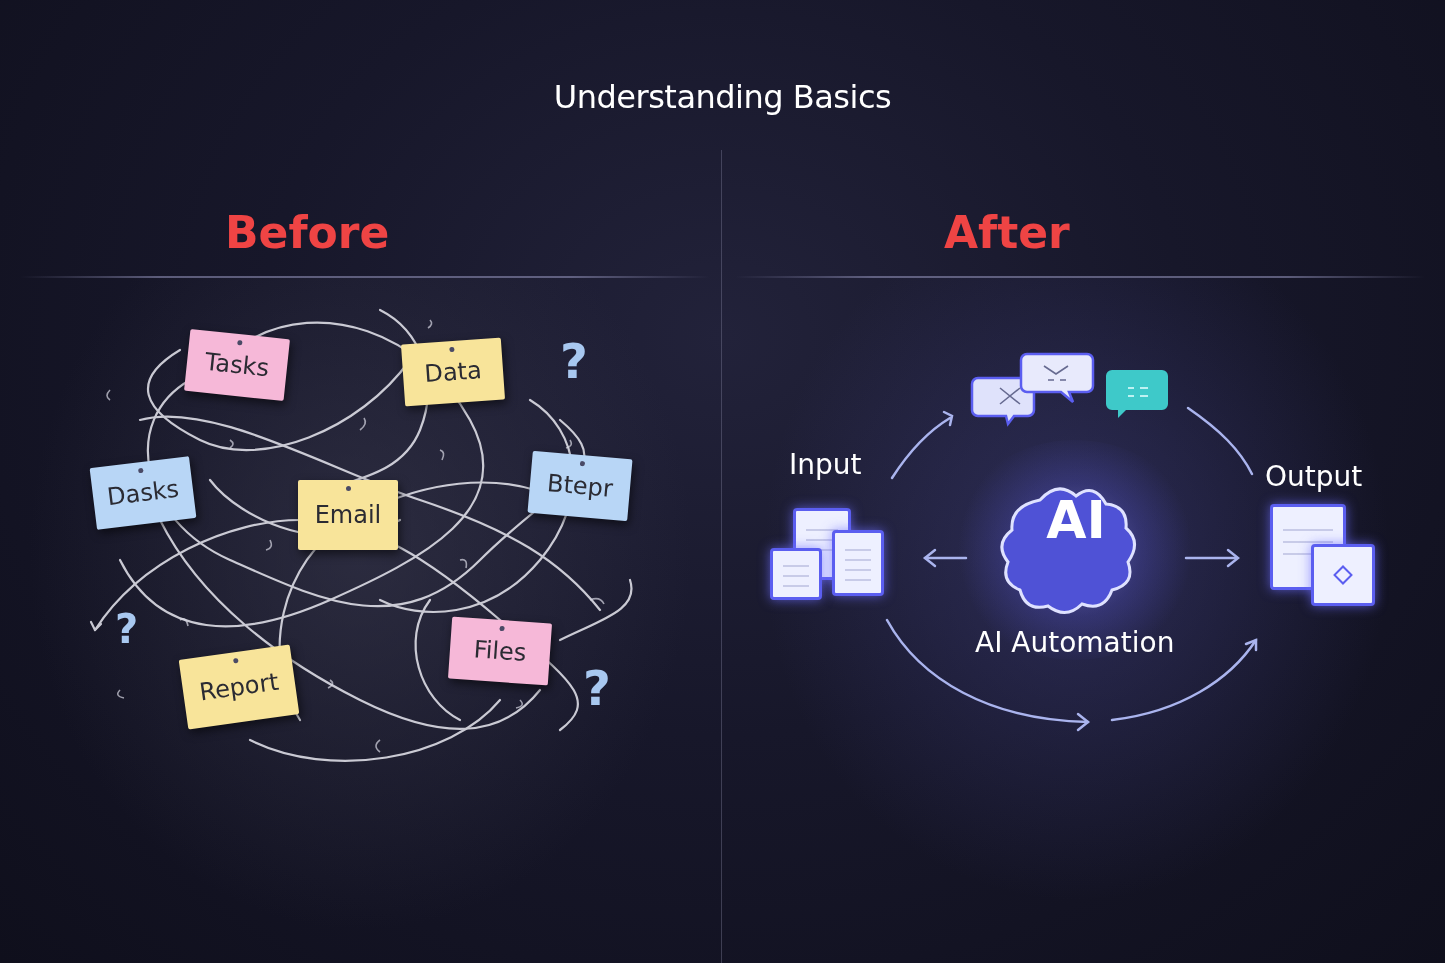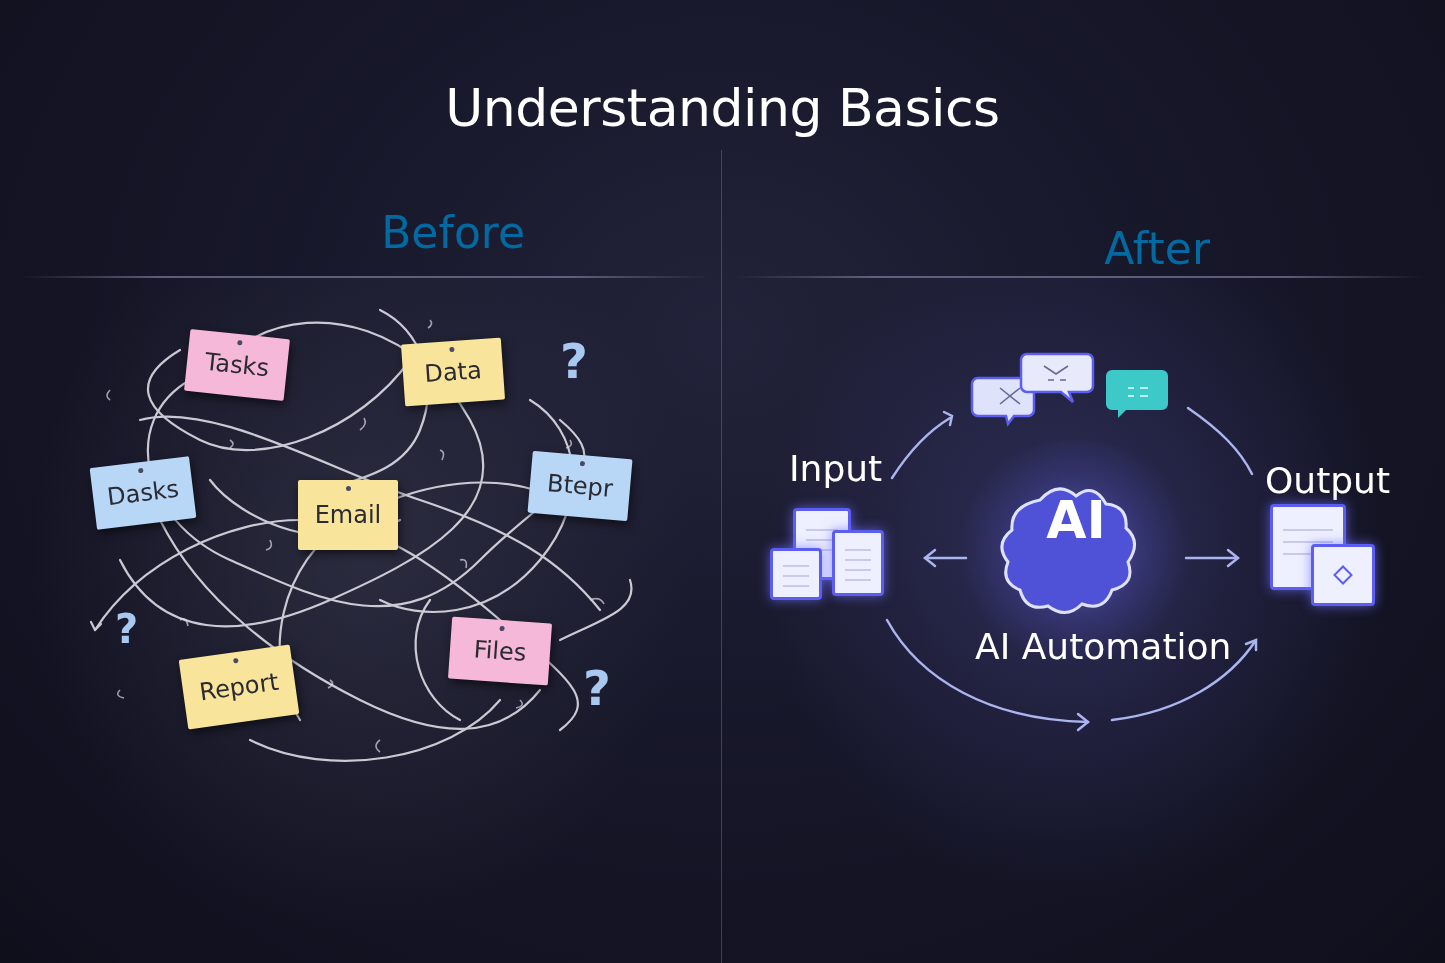--- a/index.html
+++ b/index.html
@@ -5,34 +5,34 @@
   * { box-sizing: border-box; margin: 0; padding: 0; }
   html, body { width: 1445px; height: 963px; overflow: hidden; }
   body {
     background: radial-gradient(ellipse at 50% 35%, #22223a 0%, #17172a 45%, #0f0f1c 100%);
     font-family: "DejaVu Sans", "Liberation Sans", sans-serif;
     color: #f2f2f8;
     position: relative;
   }
   .title {
     position: absolute; top: 78px; left: 0; width: 100%;
-    text-align: center; font-size: 52px; font-weight: 500; letter-spacing: -0.5px;
+    text-align: center; font-size: 32px; font-weight: 500; letter-spacing: -0.5px;
     color: #ffffff;
   }
   .divider-v {
     position: absolute; left: 721px; top: 150px; width: 1px; height: 813px;
     background: rgba(140,140,170,0.35);
   }
   .divider-h {
     position: absolute; top: 276px; height: 2px;
     background: linear-gradient(90deg, rgba(120,120,160,0.0), rgba(150,150,190,0.55) 20%, rgba(150,150,190,0.55) 80%, rgba(120,120,160,0.0));
   }
   .panel-title {
-    position: absolute; top: 207px; font-size: 44px; font-weight: 400; color: #0369a1;
-    text-align: right; width: 300px;
+    position: absolute; top: 207px; font-size: 44px; font-weight: 700; color: #ef4444;
+    text-align: left; width: 300px;
   }
   .before-panel { position: absolute; left: 0; top: 278px; width: 721px; height: 685px;
     background: radial-gradient(ellipse at 50% 40%, rgba(60,60,80,0.55), rgba(20,20,34,0) 65%); }
   .after-panel { position: absolute; left: 722px; top: 278px; width: 723px; height: 685px;
     background: radial-gradient(ellipse at 49% 40%, rgba(70,70,140,0.45), rgba(20,20,34,0) 60%); }
 
   .chaos-svg { position: absolute; left: 0; top: 0; }
 
   .note {
     position: absolute; width: 100px; height: 62px;
@@ -41,21 +41,21 @@
     box-shadow: 2px 4px 10px rgba(0,0,0,0.55);
   }
   .note .pin { position: absolute; top: 6px; left: 50%; width: 5px; height: 5px; margin-left: -2px;
     border-radius: 50%; background: #4a4a66; }
   .note.pink { background: #f6b8d8; }
   .note.yellow { background: #f8e49a; }
   .note.blue { background: #b8d6f6; }
 
   .qmark { position: absolute; font-size: 48px; font-weight: bold; color: #a8c8f0; }
 
-  .lbl { position: absolute; font-size: 36px; color: #fff; font-weight: 500; }
+  .lbl { position: absolute; font-size: 28px; color: #fff; font-weight: 500; }
 
   .ai-glow {
     position: absolute; left: 950px; top: 440px; width: 250px; height: 220px;
     border-radius: 50%;
     background: radial-gradient(circle, rgba(140,140,255,0.55) 0%, rgba(90,90,220,0.25) 40%, rgba(40,40,100,0) 70%);
   }
   .ai-cloud {
     position: absolute; left: 1015px; top: 490px; width: 122px; height: 112px;
     display: flex; justify-content: center;
   }
@@ -71,21 +71,21 @@
 <div class="title">Understanding Basics</div>
 
 <div class="before-panel"></div>
 <div class="after-panel"></div>
 
 <div class="divider-v"></div>
 <div class="divider-h" style="left:20px;width:690px;"></div>
 <div class="divider-h" style="left:735px;width:690px;"></div>
 
 <div class="panel-title" style="left:225px;">Before</div>
-<div class="panel-title" style="left:910px;margin-top:16px;">After</div>
+<div class="panel-title" style="left:944px;">After</div>
 
 <svg class="chaos-svg" width="721" height="963" viewBox="0 0 721 963">
   <g fill="none" stroke="#e8e8f0" stroke-width="2.2" stroke-linecap="round" opacity="0.85">
     <path d="M190 380 C120 420,140 520,230 560 S400 640,480 560 S620 470,560 420"></path>
     <path d="M250 340 C320 300,420 330,470 420 S420 560,330 600 S160 640,120 560"></path>
     <path d="M410 360 C360 430,260 470,200 440 S130 380,180 350"></path>
     <path d="M95 630 C140 560,230 520,300 520 S430 560,500 620 S600 700,560 730"></path>
     <path d="M160 520 C200 600,280 660,360 700 S500 740,540 690"></path>
     <path d="M300 720 C260 660,280 560,350 520 S500 470,560 500"></path>
     <path d="M140 420 C210 400,330 470,420 500 S560 560,600 610"></path>

